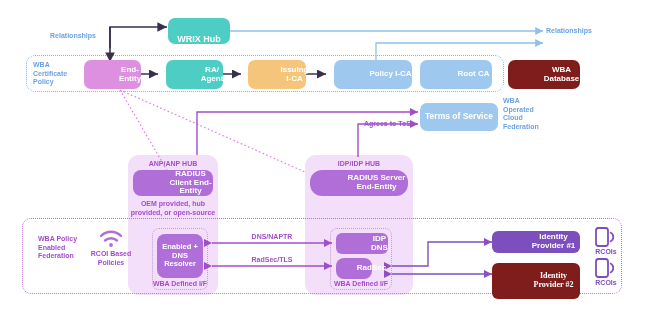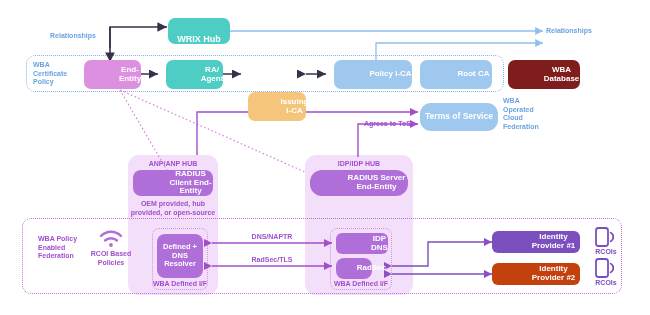--- a/index.html
+++ b/index.html
@@ -83,34 +83,34 @@
   <div class="lbl s7" style="left:546px;top:27px;width:80px;color:#6ba4e0;"><span>Relationships</span></div>
 
   <div class="lbl s7" style="left:33px;top:61px;width:50px;color:#6ba4e0;">WBA<br>Certificate<br>Policy</div>
 
   <div class="box s8" style="left:84px;top:60px;width:57px;height:29px;background:#dd8fe0;">
     <span>End-Entity</span>
   </div>
   <div class="box s8" style="left:166px;top:60px;width:57px;height:29px;background:#4ecdc4;">
     <span>RA/ Agent</span>
   </div>
-  <div class="box s8" style="left:248px;top:60px;width:58px;height:29px;background:#f5c57b;margin-top:32px;">
+  <div class="box s8" style="left:248px;top:60px;width:58px;height:29px;background:#f5c57b;">
     <span>Issuing I-CA</span>
   </div>
   <div class="box s8" style="left:420px;top:60px;width:72px;height:29px;background:#9fc8ef;">
     <span>Root CA</span>
   </div>
   <div class="box s8" style="left:334px;top:60px;width:78px;height:29px;background:#9fc8ef;">
     <span>Policy I-CA</span>
   </div>
   <div class="box s8" style="left:508px;top:60px;width:72px;height:29px;background:#7f1d1d;">
     <span>WBA Database</span>
   </div>
 
-  <div class="box s85" style="left:420px;top:103px;width:78px;height:28px;background:#9fc8ef;border-radius:11px;">
+  <div class="box s85" style="left:420px;top:103px;width:78px;height:28px;background:#9fc8ef;">
     <span>Terms of Service</span>
   </div>
   <div class="lbl s7" style="left:503px;top:97px;width:60px;color:#6ba4e0;">WBA<br>Operated<br>Cloud<br>Federation</div>
 
   <div class="lbl s7" style="left:364px;top:120px;width:56px;color:#a24ecb;"><span>Agrees to ToS</span></div>
 
   <div class="lbl s7" style="left:128px;top:160px;width:90px;color:#a24ecb;text-align:center;"><span>ANP/ANP HUB</span></div>
   <div class="box s8" style="left:133px;top:170px;width:80px;height:26px;background:#b06fd8;border-radius:8px;">
     <span>RADIUS Client End-Entity</span>
   </div>
@@ -126,39 +126,39 @@
   <div class="lbl" style="left:86px;top:230px;width:50px;text-align:center;">
     <svg width="26" height="18" viewBox="0 0 26 18" style="display:block;margin:0 auto 2px;">
       <path d="M3,6 A14,14 0 0 1 23,6" stroke="#b06fd8" stroke-width="2.4" fill="none" stroke-linecap="round"></path>
       <path d="M7,10.5 A9,9 0 0 1 19,10.5" stroke="#b06fd8" stroke-width="2.4" fill="none" stroke-linecap="round"></path>
       <circle cx="13" cy="15" r="1.9" fill="#b06fd8"></circle>
     </svg>
     <span class="s7" style="color:#a24ecb;display:block;">RCOI Based Policies</span>
   </div>
 
   <div class="box s75" style="left:157px;top:234px;width:46px;height:44px;background:#b06fd8;border-radius:8px;">
-    <span>Defined + DNS Resolver</span>
+    <span>Enabled + DNS Resolver</span>
   </div>
   <div class="lbl s7" style="left:152px;top:280px;width:56px;color:#a24ecb;text-align:center;"><span>WBA Defined I/F</span></div>
 
   <div class="box s8" style="left:336px;top:233px;width:52px;height:21px;background:#b06fd8;border-radius:6px;">
     <span>IDP DNS</span>
   </div>
   <div class="box s8" style="left:336px;top:258px;width:36px;height:21px;background:#b06fd8;border-radius:8px;">
     <span>RadSec</span>
   </div>
   <div class="lbl s7" style="left:330px;top:280px;width:62px;color:#a24ecb;text-align:center;"><span>WBA Defined I/F</span></div>
 
   <div class="lbl s7" style="left:232px;top:233px;width:80px;color:#a24ecb;text-align:center;"><span>DNS/NAPTR</span></div>
   <div class="lbl s7" style="left:232px;top:256px;width:80px;color:#a24ecb;text-align:center;"><span>RadSec/TLS</span></div>
 
   <div class="box s8" style="left:492px;top:231px;width:88px;height:22px;background:#7c4fbe;border-radius:6px;">
     <span>Identity Provider #1</span>
   </div>
-  <div class="box s8" style="left:492px;top:263px;width:88px;height:22px;background:#c2410c;border-radius:6px;">
+  <div class="box s8" style="left:492px;top:263px;width:88px;height:36px;background:#7f1d1d;border-radius:6px;font-family:Liberation Serif, serif;">
     <span>Identity Provider #2</span>
   </div>
 
   <div class="lbl" style="left:586px;top:226px;width:40px;text-align:center;">
     <svg width="26" height="22" viewBox="0 0 26 22" style="display:block;margin:0 auto;">
       <rect x="3" y="2" width="12" height="18" rx="2.5" stroke="#7c4fbe" stroke-width="1.8" fill="#ffffff"></rect>
       <path d="M17.5,6.5 A5,5 0 0 1 17.5,15.5" stroke="#7c4fbe" stroke-width="1.5" fill="none" stroke-linecap="round"></path>
       <path d="M19.5,9 A2.6,2.6 0 0 1 19.5,13" stroke="#7c4fbe" stroke-width="1.3" fill="none" stroke-linecap="round"></path>
     </svg>
     <span class="s7" style="color:#7c4fbe;display:block;">RCOIs</span>

